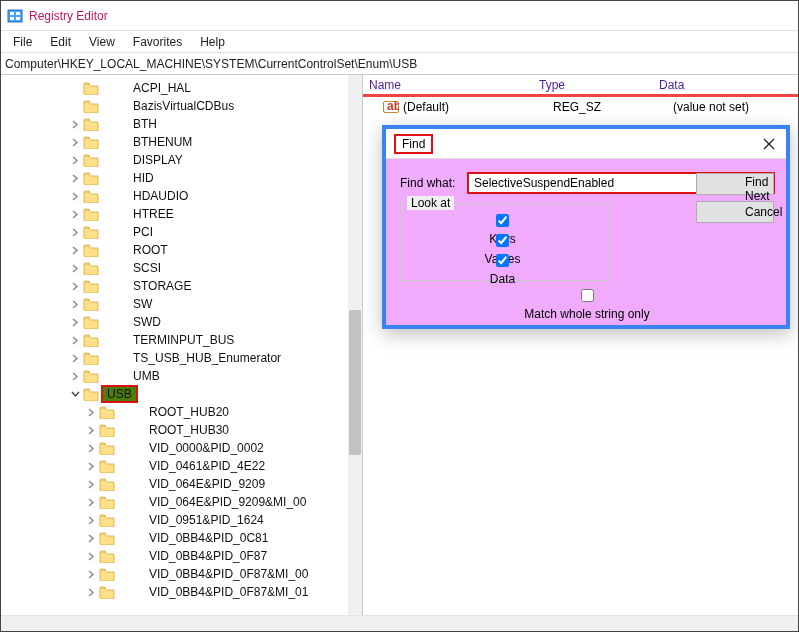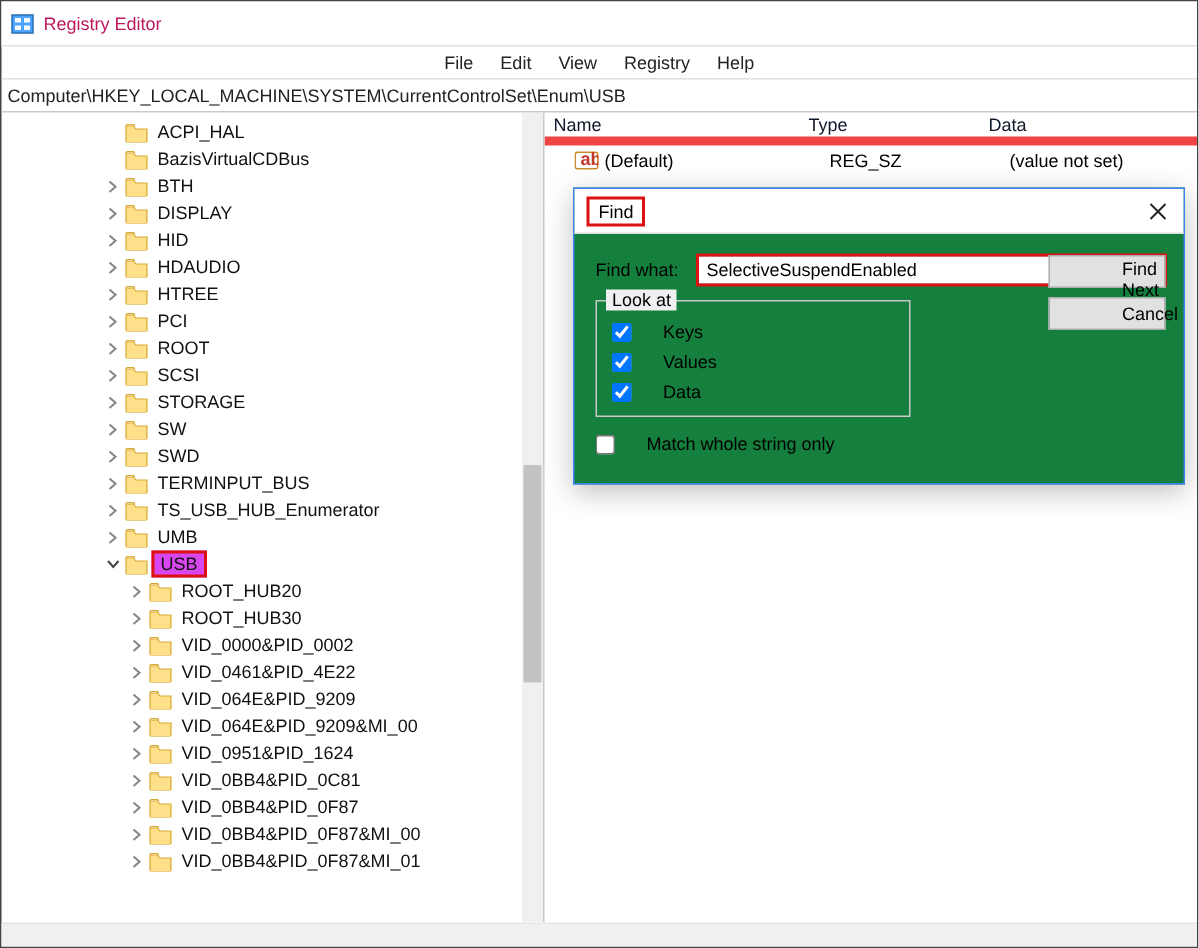--- a/index.html
+++ b/index.html
@@ -1,56 +1,56 @@
 <!DOCTYPE html>
 <html><head>
 <meta charset="utf-8">
 <style>
   * { box-sizing: border-box; font-family: "Segoe UI", Tahoma, sans-serif; font-size: 12px; }
   html, body { margin: 0; padding: 0; width: 799px; height: 632px; overflow: hidden; background: #fff; }
   .window { width: 799px; height: 632px; border: 1px solid #444; display: flex; flex-direction: column; background: #fff; }
   .titlebar { height: 30px; display: flex; align-items: center; padding: 0 6px; background: #fff; border-bottom: 1px solid #e0e0e0; }
   .titlebar .icon { width: 16px; height: 16px; margin-right: 6px; }
   .titlebar .title { font-size: 12px; color: #be185d; }
-  .menubar { height: 22px; display: flex; align-items: center; padding: 0 4px; gap: 2px; border-bottom: 1px solid #e0e0e0; justify-content: center; }
+  .menubar { height: 22px; display: flex; align-items: center; padding: 0 4px; gap: 2px; border-bottom: 1px solid #e0e0e0; }
   .menubar .item { padding: 2px 8px; color: #222; cursor: default; }
   .addressbar { height: 22px; display: flex; align-items: center; padding: 0 4px; border-bottom: 1px solid #cacaca; font-size: 12px; color: #222; }
   .content { flex: 1; display: flex; overflow: hidden; position: relative; }
   .tree { width: 362px; border-right: 1px solid #cacaca; overflow: hidden; position: relative; }
   .tree-inner { padding: 4px 0 4px 4px; position: absolute; top: 0; left: 0; right: 14px; bottom: 0; overflow: hidden; }
   .tree-scrollbar { position: absolute; right: 0; top: 0; bottom: 0; width: 14px; background: #f0f0f0; }
   .tree-thumb { position: absolute; right: 1px; top: 235px; width: 12px; height: 145px; background: #c2c2c2; border-radius: 1px; }
   .node { display: flex; align-items: center; height: 18px; white-space: nowrap; }
   .node .expander { width: 12px; height: 12px; display: inline-flex; align-items: center; justify-content: center; margin-right: 2px; color: #555; }
   .node .folder { width: 16px; height: 14px; margin-right: 4px; }
-  .node .label { color: #111; padding: 0 2px; }
-  .node.selected .label { border: 2px solid #d11; background: #d946ef; padding: 0 4px; margin-left: -2px; }
+  .node .label { color: #111; padding: 0 2px; margin-left: 28px; }
+  .node.selected .label { border: 2px solid #d11; background: #4d7c0f; padding: 0 4px; margin-left: -2px; }
   .indent-a { padding-left: 64px; }
   .indent-b { padding-left: 80px; }
   .right { flex: 1; display: flex; flex-direction: column; overflow: hidden; position: relative; }
-  .list-header { display: flex; height: 22px; align-items: center; border-bottom: 6px solid #ef4444; padding-left: 6px; color: #0f172a; }
+  .list-header { display: flex; height: 22px; align-items: center; border-bottom: 3px solid #ef4444; padding-left: 6px; color: #4c1d95; }
   .col-name { width: 170px; }
   .col-type { width: 120px; }
   .col-data { flex: 1; }
   .list-row { display: flex; align-items: center; height: 20px; padding-left: 20px; }
   .list-row .icon { width: 16px; height: 16px; margin-right: 4px; }
   .statusbar { height: 16px; border-top: 1px solid #e5e5e5; display: flex; }
   .statusbar .hscroll { flex: 1; background: #f0f0f0; position: relative; }
-  .dialog { position: absolute; top: 50px; right: 8px; width: 408px; border: 1px solid #3b82f6; background: #15803d; box-shadow: 0 5px 18px rgba(0,0,0,.25); }
+  .dialog { position: absolute; top: 50px; right: 8px; width: 408px; border: 4px solid #3b82f6; background: #f0abfc; box-shadow: 0 5px 18px rgba(0,0,0,.25); }
   .dlg-title { height: 30px; display: flex; align-items: center; justify-content: space-between; padding: 0 8px; background: #fff; border-bottom: 1px solid #ddd; }
   .dlg-title .t { font-size: 12px; border: 2px solid #d11; padding: 1px 6px; }
   .dlg-title .close { width: 18px; height: 18px; display: flex; align-items: center; justify-content: center; font-size: 14px; }
   .dlg-body { padding: 14px 12px 16px 14px; position: relative; }
   .row { display: flex; align-items: center; margin-bottom: 10px; }
   .row label { width: 68px; }
   .field { flex: 1; height: 20px; border: 1px solid #7a7a7a; padding: 1px 5px; background: #fff; font-size: 12px; outline: 2px solid #d11; outline-offset: -1px; }
   .group { border: 1px solid #c8c8c8; padding: 8px 15px 6px 10px; width: 210px; margin-bottom: 8px; }
   .group .legend { position: relative; top: -16px; left: -4px; background: #f0f0f0; padding: 0 4px; display: inline-block; }
   .group .options { margin-top: -12px; }
-  .chk { display: flex; align-items: center; gap: 21px; height: 20px; }
+  .chk { display: flex; align-items: center; gap: 5px; height: 20px; flex-direction: column; }
   .chk input { width: 13px; height: 13px; margin: 0; }
   .btncol { position: absolute; right: 12px; top: 14px; display: flex; flex-direction: column; gap: 6px; }
   .winbtn { width: 78px; height: 22px; border: 1px solid #adadad; background: #e1e1e1; font-size: 12px; cursor: default; padding-left: 48px; }
   svg { display: block; }
 </style>
 </head>
 <body>
 
 <div class="window">
   <div class="titlebar">
@@ -63,21 +63,21 @@
           <rect x="9" y="9" width="4" height="3" fill="#fff"></rect>
         </svg>
     </span>
     <span class="title">Registry Editor</span>
   </div>
 
   <div class="menubar">
     <span class="item">File</span>
     <span class="item">Edit</span>
     <span class="item">View</span>
-    <span class="item">Registry</span>
+    <span class="item">Favorites</span>
     <span class="item">Help</span>
   </div>
 
   <div class="addressbar">
     <span>Computer\HKEY_LOCAL_MACHINE\SYSTEM\CurrentControlSet\Enum\USB</span>
   </div>
 
   <div class="content">
     <div class="tree">
       <div class="tree-inner" id="tree-inner">
@@ -107,20 +107,34 @@
                 <path d="M2 1 L6 4.5 L2 8" fill="none" stroke="#888" stroke-width="1.4"></path>
               </svg>
             </span>
             <span class="folder">
               <svg width="16" height="14" viewBox="0 0 16 14">
                 <path d="M1 3 h5 l1.5 2 H15 v8 a1 1 0 0 1 -1 1 H2 a1 1 0 0 1 -1 -1 Z" fill="#ffe08a" stroke="#d6a830" stroke-width="0.8"></path>
                 <path d="M1 3 a1 1 0 0 1 1 -1 h4 l1 1" fill="none" stroke="#d6a830" stroke-width="0.8"></path>
               </svg>
             </span>
             <span class="label">BTH</span>
+          </div>
+          <div class="node indent-a">
+            <span class="expander">
+              <svg width="9" height="9" viewBox="0 0 9 9">
+                <path d="M2 1 L6 4.5 L2 8" fill="none" stroke="#888" stroke-width="1.4"></path>
+              </svg>
+            </span>
+            <span class="folder">
+              <svg width="16" height="14" viewBox="0 0 16 14">
+                <path d="M1 3 h5 l1.5 2 H15 v8 a1 1 0 0 1 -1 1 H2 a1 1 0 0 1 -1 -1 Z" fill="#ffe08a" stroke="#d6a830" stroke-width="0.8"></path>
+                <path d="M1 3 a1 1 0 0 1 1 -1 h4 l1 1" fill="none" stroke="#d6a830" stroke-width="0.8"></path>
+              </svg>
+            </span>
+            <span class="label">BTHENUM</span>
           </div>
           <div class="node indent-a">
             <span class="expander">
               <svg width="9" height="9" viewBox="0 0 9 9">
                 <path d="M2 1 L6 4.5 L2 8" fill="none" stroke="#888" stroke-width="1.4"></path>
               </svg>
             </span>
             <span class="folder">
               <svg width="16" height="14" viewBox="0 0 16 14">
                 <path d="M1 3 h5 l1.5 2 H15 v8 a1 1 0 0 1 -1 1 H2 a1 1 0 0 1 -1 -1 Z" fill="#ffe08a" stroke="#d6a830" stroke-width="0.8"></path>

